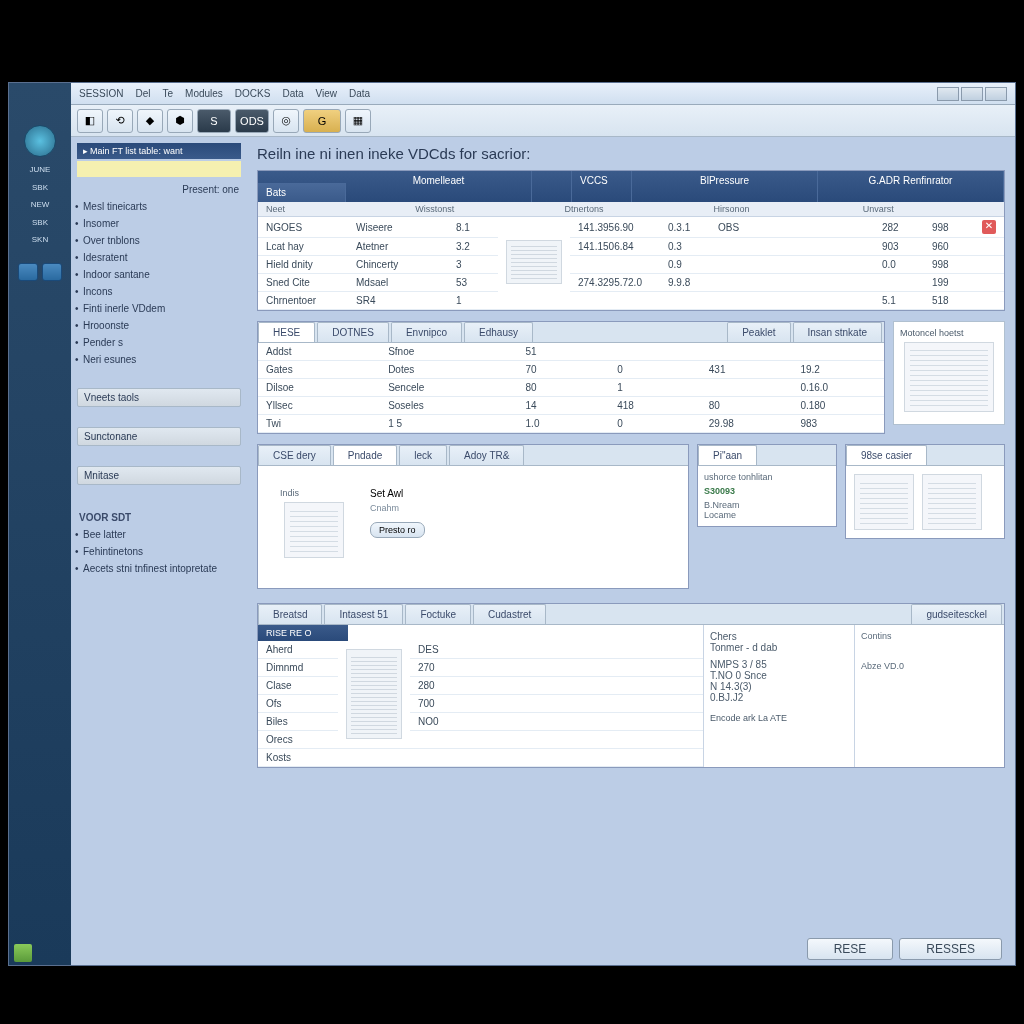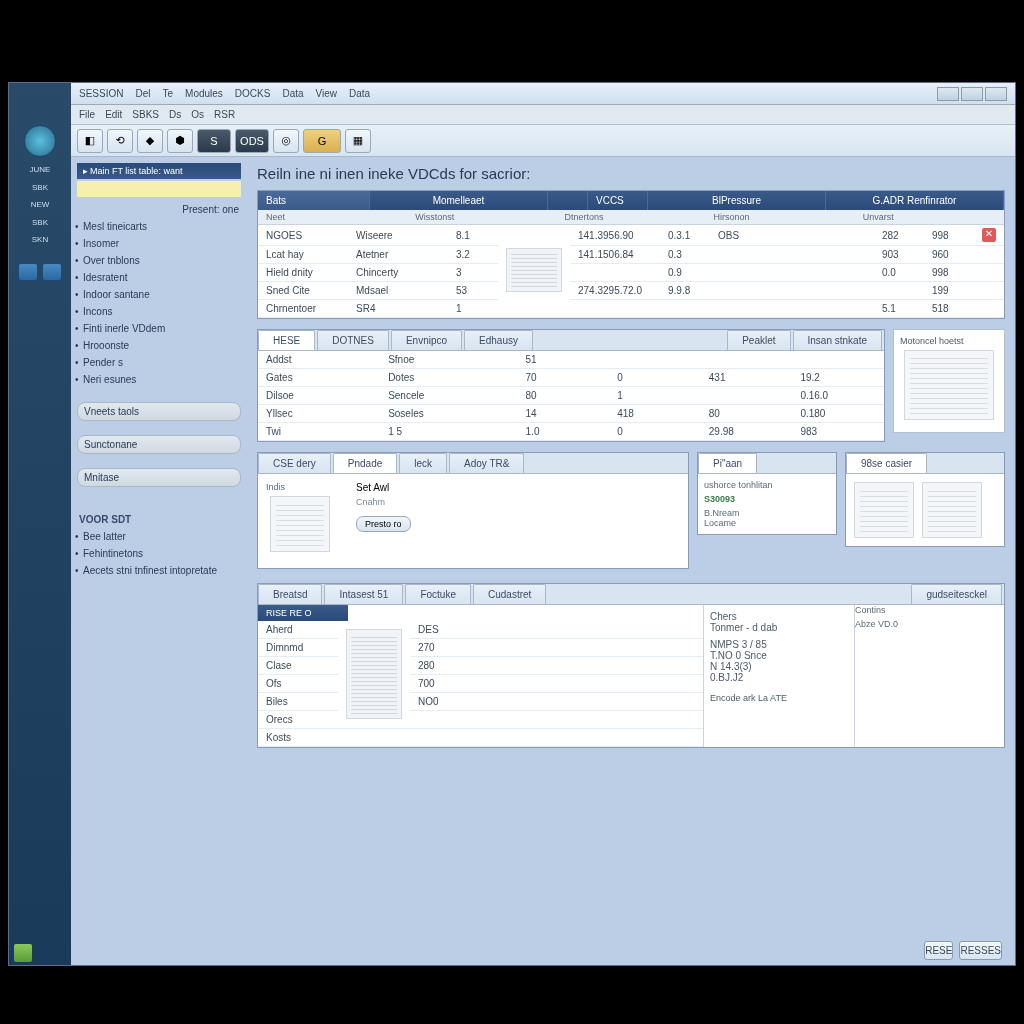--- a/index.html
+++ b/index.html
@@ -23,45 +23,45 @@
 .tbtn { width: 26px; height: 24px; background: linear-gradient(#f0f6fc,#d8e4f0); border: 1px solid #98a8b8; border-radius: 3px; display:flex; align-items:center; justify-content:center; font-size: 11px; }
 .tbtn.dark { background: linear-gradient(#4a5a6a,#2a3a4a); color:#fff; width:34px; }
 .tbtn.gold { background: linear-gradient(#f0d080,#d8b050); width:38px; }
 .content { flex: 1; display: flex; overflow: hidden; }
 .nav { width: 176px; background: #bccde6; padding: 6px; font-size: 10px; color: #2a3a55; }
 .nav .hdr { background: linear-gradient(#2a4a7a,#3a5a8a); color: #fff; padding: 3px 6px; font-size: 9px; }
 .nav .hl { background: #f5f0b0; height: 16px; margin: 2px 0; }
 .nav .cat { margin-top: 4px; padding: 3px 2px; font-size: 10px; text-align: right; }
 .nav .item { padding: 3px 6px; font-size: 10px; position: relative; }
 .nav .item::before { content: "•"; position: absolute; left: -2px; color: #2a3a55; }
-.nav .sub { background: linear-gradient(#e0e8f0,#d0d8e0); border: 1px solid #a8b8c8; padding: 3px 6px; margin: 14px 0; font-size: 10px; border-radius: 8px; }
+.nav .sub { background: linear-gradient(#e0e8f0,#d0d8e0); border: 1px solid #a8b8c8; padding: 3px 6px; margin: 20px 0; font-size: 10px; border-radius: 2px; }
 .nav .sec { font-weight: bold; margin-top: 24px; padding: 3px 2px; font-size: 10px; color: #3a4a6a; }
 .stage { flex: 1; padding: 8px 10px; overflow-y: auto; }
 .stage h2 { font-size: 15px; font-weight: normal; color: #2a3a55; margin-bottom: 8px; }
 .panel { background: #fff; border: 1px solid #8a9abc; margin-bottom: 10px; }
 .panel-hdr { background: linear-gradient(#3a5a8a,#2a4a7a); color: #fff; font-size: 10px; display: flex; }
 .panel-hdr .ph { padding: 4px 8px; border-right: 1px solid #4a6a9a; }
-.panel-hdr .ph.first { background: linear-gradient(#4a6a9a,#3a5a8a); width: 112px; }
+.panel-hdr .ph.first { background: linear-gradient(#4a6a9a,#3a5a8a); width: 88px; margin-top: 12px; }
 .panel-hdr .ph.wide { flex: 1; text-align: center; }
 .subhdr { background: #e8eef6; border-bottom: 1px solid #c8d4e4; font-size: 9px; color: #5a6a7a; display: flex; }
 .subhdr div { padding: 2px 8px; flex: 1; }
 table { width: 100%; border-collapse: collapse; font-size: 10px; color: #3a4a5a; }
 td { padding: 3px 8px; border-bottom: 1px solid #e4ecf4; }
 .imgblk { width: 56px; height: 44px; background: #f0f4f8; border: 1px solid #d0d8e0; display: inline-block; position: relative; }
 .imgblk::after { content: ""; position: absolute; inset: 4px; background: repeating-linear-gradient(0deg,#d0d8e0,#d0d8e0 1px,transparent 1px,transparent 4px); }
 .tabs { display: flex; background: #d8e4f0; border-bottom: 1px solid #a8b8c8; font-size: 10px; }
 .tab { padding: 4px 14px; background: linear-gradient(#e8f0f8,#d8e4f0); border: 1px solid #a8b8c8; border-bottom: none; margin-right: 2px; border-radius: 2px 2px 0 0; color: #3a4a6a; }
 .tab.active { background: #fff; }
 .splitrow { display: flex; gap: 8px; }
 .splitrow .col { flex: 1; }
 .small-panel { background: #fff; border: 1px solid #b0c0d0; padding: 6px; font-size: 9px; color: #4a5a6a; }
 .thumb { width: 60px; height: 56px; background: #f4f6fa; border: 1px solid #d0d8e0; display: inline-block; margin: 4px; position: relative; }
 .thumb::after { content: ""; position: absolute; inset: 5px; background: repeating-linear-gradient(0deg,#d4dce4,#d4dce4 1px,transparent 1px,transparent 5px); }
 .footer-btns { position: absolute; bottom: 64px; right: 22px; display: flex; gap: 6px; }
-.footer-btns button { font-size: 10px; padding: 3px 0; background: linear-gradient(#f4f8fc,#d8e4f0); border: 1px solid #8a9aac; border-radius: 3px; color: #3a4a5a; }
+.footer-btns button { font-size: 12px; padding: 3px 26px; background: linear-gradient(#f4f8fc,#d8e4f0); border: 1px solid #8a9aac; border-radius: 3px; color: #3a4a5a; }
 .status-corner { position: absolute; bottom: 62px; left: 14px; width: 18px; height: 18px; background: linear-gradient(#8aca5a,#5a9a3a); border-radius: 2px; }
 .del-icon { width: 14px; height: 14px; background: #e05a5a; color: #fff; text-align: center; line-height: 12px; font-size: 10px; border-radius: 2px; }
 </style>
 </head>
 <body>
 
 <div class="sys-icons">
   <div></div>
   <div></div>
   <div></div>
@@ -96,28 +96,20 @@
       <span>Modules</span>
       <span>DOCKS</span>
       <span>Data</span>
       <span>View</span>
       <span>Data</span>
       <div class="winbtns">
         <div></div>
         <div></div>
         <div></div>
       </div>
-    </div>
-    <div class="toolbar1">
-      <span>File</span>
-      <span>Edit</span>
-      <span>SBKS</span>
-      <span>Ds</span>
-      <span>Os</span>
-      <span>RSR</span>
     </div>
     <div class="toolbar2">
       <div class="tbtn">◧</div>
       <div class="tbtn">⟲</div>
       <div class="tbtn">◆</div>
       <div class="tbtn">⬢</div>
       <div class="tbtn dark">S</div>
       <div class="tbtn dark">ODS</div>
       <div class="tbtn">◎</div>
       <div class="tbtn gold">G</div>
@@ -299,21 +291,21 @@
 
         <div class="splitrow">
           <div class="col" style="flex:2">
             <div class="panel">
               <div class="tabs">
                 <div class="tab">CSE dery</div>
                 <div class="tab active">Pndade</div>
                 <div class="tab">leck</div>
                 <div class="tab">Adoy TR&amp;</div>
               </div>
-              <div style="display:flex;padding:8px;gap:10px">
+              <div style="display:flex;padding:22px;gap:10px">
                 <div style="flex:0 0 80px">
                   <div style="font-size:9px;color:#5a6a7a">Indis</div>
                   <div class="thumb"></div>
                 </div>
                 <div style="flex:1">
                   <div style="font-size:10px;margin-bottom:4px">Set Awl</div>
                   <div style="font-size:9px;color:#7a8a9a;margin-bottom:6px">Cnahm</div>
                   <button style="font-size:9px;padding:2px 8px;background:linear-gradient(#f0f6fc,#d8e4f0);border:1px solid #98a8b8;border-radius:7px">Presto ro</button>
                 </div>
               </div>
@@ -394,23 +386,23 @@
             </div>
             <div style="flex:0 0 150px;padding:6px;font-size:10px;color:#4a5a6a">
               <div>Chers</div>
               <div>Tonmer - d dab</div>
               <div style="margin-top:6px">NMPS 3 / 85</div>
               <div>T.NO 0 Snce</div>
               <div>N 14.3(3)</div>
               <div>0.BJ.J2</div>
               <div style="margin-top:10px;font-size:9px">Encode ark La ATE</div>
             </div>
-            <div style="flex:0 0 150px;border-left:1px solid #c8d4e4;font-size:9px;color:#5a6a7a">
+            <div style="flex:0 0 150px;border-left:1px solid #c8d4e4;padding:6px;font-size:9px;color:#5a6a7a">
               <div>Contins</div>
-              <div style="margin-top:4px">Abze VD.0</div>
+              <div style="margin-top:20px">Abze VD.0</div>
             </div>
           </div>
         </div>
 
       </div>
     </div>
   </div>
 </div>
 
 <div class="status-corner"></div>

